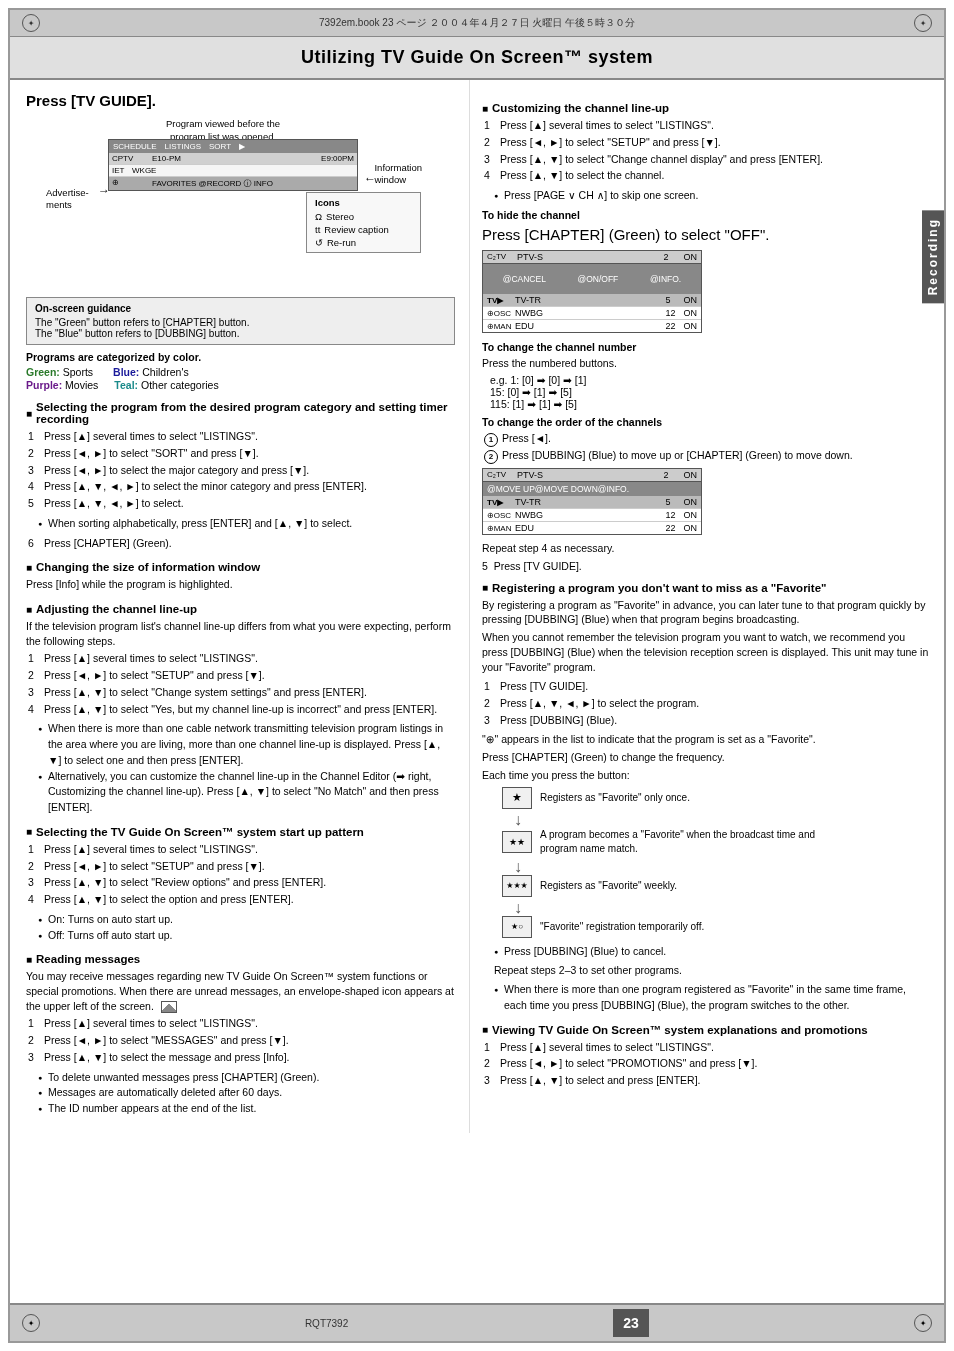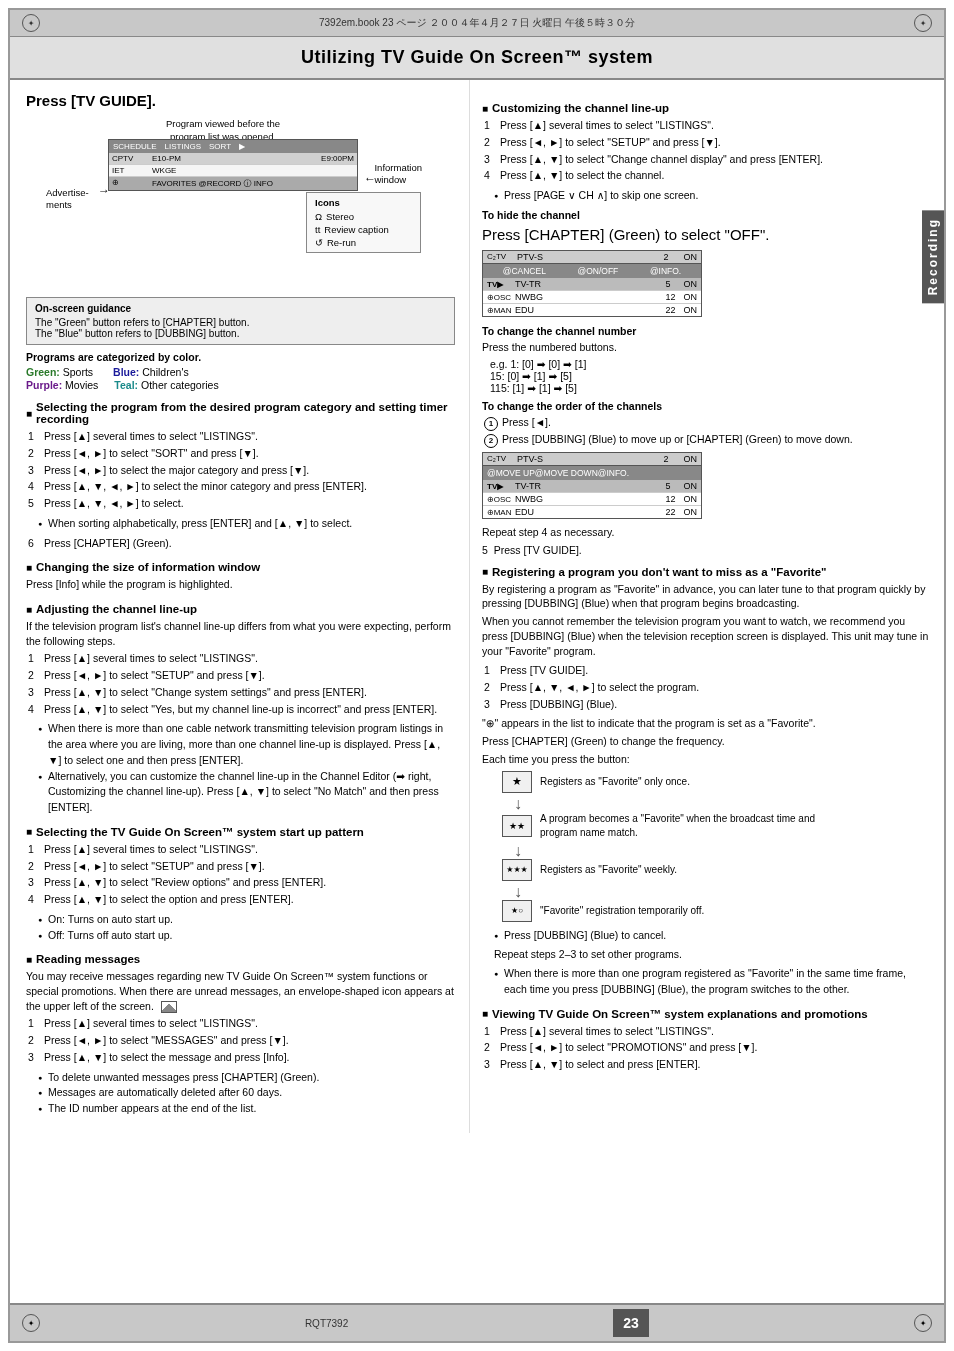--- a/index.html
+++ b/index.html
@@ -252,21 +252,21 @@
             <span>LISTINGS</span>
             <span>SORT</span>
             <span>▶</span>
           </div>
           <div style="display:flex; font-size:8px; border-bottom:1px solid #ccc; padding:1px 3px; background:#d0d0d0;">
             <span style="width:40px;">CPTV</span>
             <span style="flex:1;">E10-PM</span>
             <span>E9:00PM</span>
           </div>
           <div style="display:flex; font-size:8px; border-bottom:1px solid #ccc; padding:1px 3px;">
-            <span style="width:40px;">IET</span>
+            <span style="width:20px;">IET</span>
             <span style="flex:1;">WKGE</span>
           </div>
           <div style="display:flex; font-size:8px; padding:1px 3px; background:#aaa;">
             <span style="width:40px;">⊕</span>
             <span style="flex:1;">FAVORITES @RECORD  ⓘ INFO</span>
           </div>
         </div>
 
         <div style="position:absolute; left:260px; top:75px; border:1px solid #888; padding:4px 8px; width:115px; background:#f8f8f8; font-size:9.5px;">
           <div style="font-weight:bold; margin-bottom:3px;">Icons</div>
@@ -456,21 +456,21 @@
       <div style="font-weight:bold; font-size:10.5px; margin-top:5px; margin-bottom:3px;">To hide the channel</div>
       <p style="font-size:15px; margin-bottom:4px;">Press [CHAPTER] (Green) to select "OFF".</p>
 
       <div style="border:1.5px solid #555; width:220px; margin:4px 0 8px 0; font-size:9px;">
         <div style="display:flex; padding:1px 4px; background:#ccc; border-bottom:1px solid #555;">
           <span style="width:30px; font-size:8px;">C₂TV</span>
           <span style="flex:1;">PTV-S</span>
           <span style="width:20px;">2</span>
           <span>ON</span>
         </div>
-        <div style="background:#888; color:#fff; display:flex; padding:2px 4px; font-size:8.5px; justify-content:space-around;">
+        <div style="background:#888; color:#fff; display:flex; padding:10px 4px; font-size:8.5px; justify-content:space-around;">
           <span>@CANCEL</span>
           <span>@ON/OFF</span>
           <span>@INFO.</span>
         </div>
         <div style="display:flex; align-items:center; background:#bbb; border-bottom:1px solid #ccc; padding:1px 4px;">
           <span style="width:28px; font-size:8px; font-weight:bold;">TV▶</span>
           <span style="flex:1;">TV-TR</span>
           <span style="width:18px;">5</span>
           <span>ON</span>
         </div>

